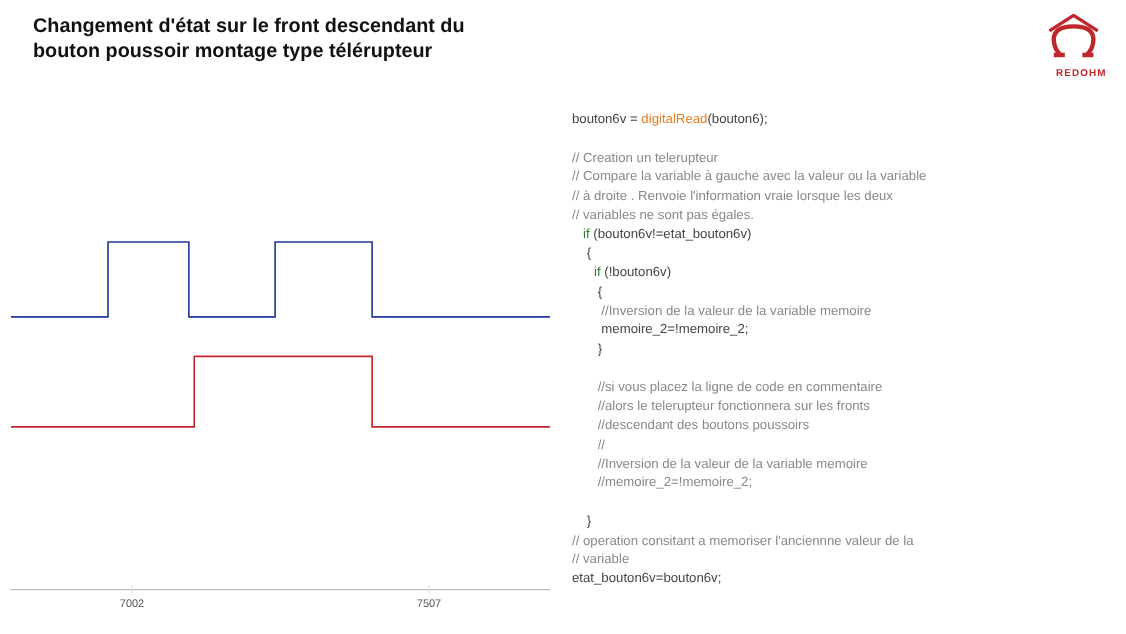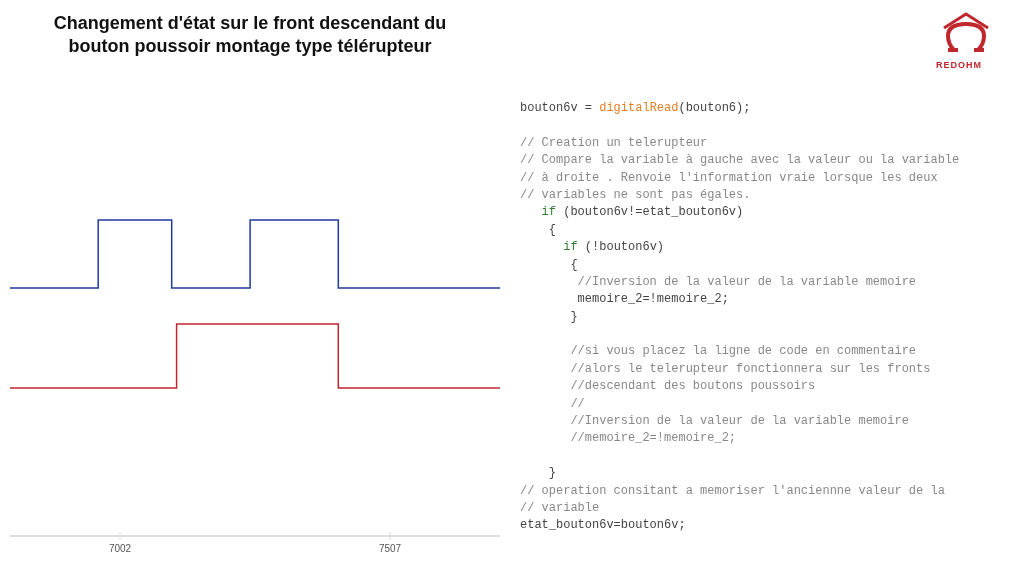--- a/index.html
+++ b/index.html
@@ -1,25 +1,25 @@
 <!DOCTYPE html>
 <html><head>
 <meta charset="utf-8">
 <style>
   html,body{margin:0;padding:0;width:1024px;height:576px;background:#fff;font-family:Arial,Helvetica,sans-serif;color:#111;overflow:hidden}
-  .title{position:absolute;left:30px;top:12px;width:440px;text-align:center;font-weight:700;font-size:18px;line-height:1.3}
-  .logo{position:absolute;right:18px;top:10px;width:70px;text-align:left}
+  .title{position:absolute;left:30px;top:12px;width:440px;text-align:left;font-weight:700;font-size:18px;line-height:1.3}
+  .logo{position:absolute;right:18px;top:10px;width:70px;text-align:right}
   .logo-text{font-size:9px;letter-spacing:1px;color:#c0272d;font-weight:700;margin-top:-2px}
   .chart{position:absolute;left:10px;top:164px;width:490px;height:400px}
   .tick{font:10px Arial;fill:#555}
   .gridline{stroke:#ddd;stroke-width:1}
   .axisline{stroke:#bbb;stroke-width:1}
   .waveBlue{fill:none;stroke:#223a9e;stroke-width:1.5}
   .waveRed{fill:none;stroke:#c0272d;stroke-width:1.5}
-  .code{position:absolute;left:520px;top:100px;width:490px;font-family:Liberation Mono, monospace;font-size:12px;line-height:1.45;color:#444;white-space:pre}
+  .code{position:absolute;left:520px;top:100px;width:490px;font-family:Liberation Sans, sans-serif;font-size:12px;line-height:1.45;color:#444;white-space:pre}
   .kw{color:#2e7d32}
   .fn{color:#e67e22}
   .cm{color:#888}
 </style>
 </head>
 <body>
 
 <div class="title">Changement d'état sur le front descendant du bouton poussoir montage type télérupteur</div>
 
 <div class="logo">

